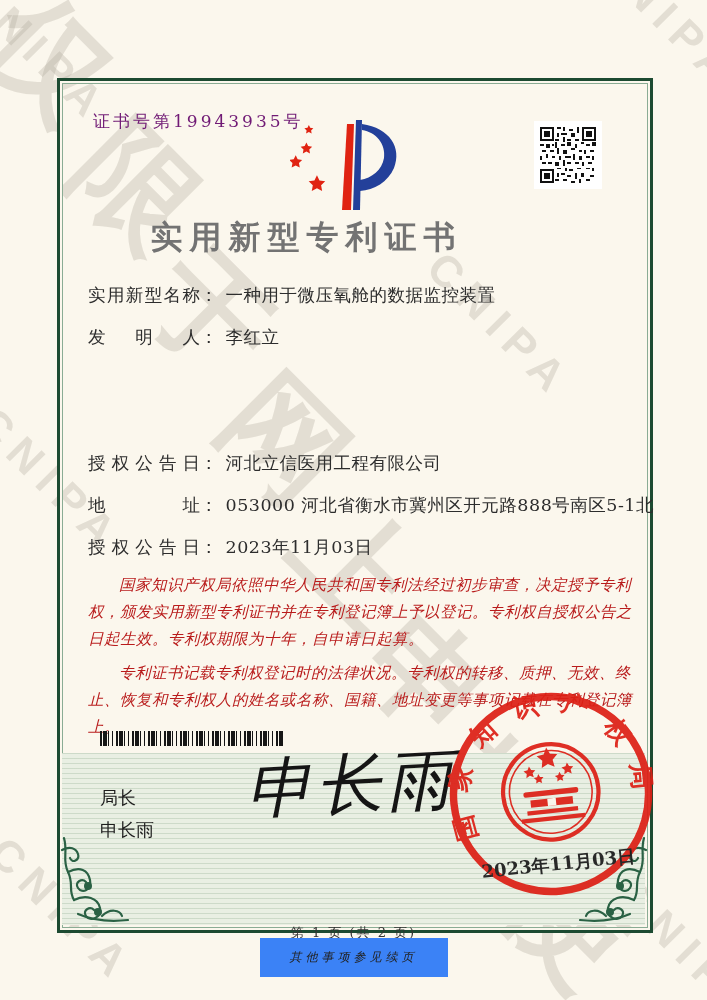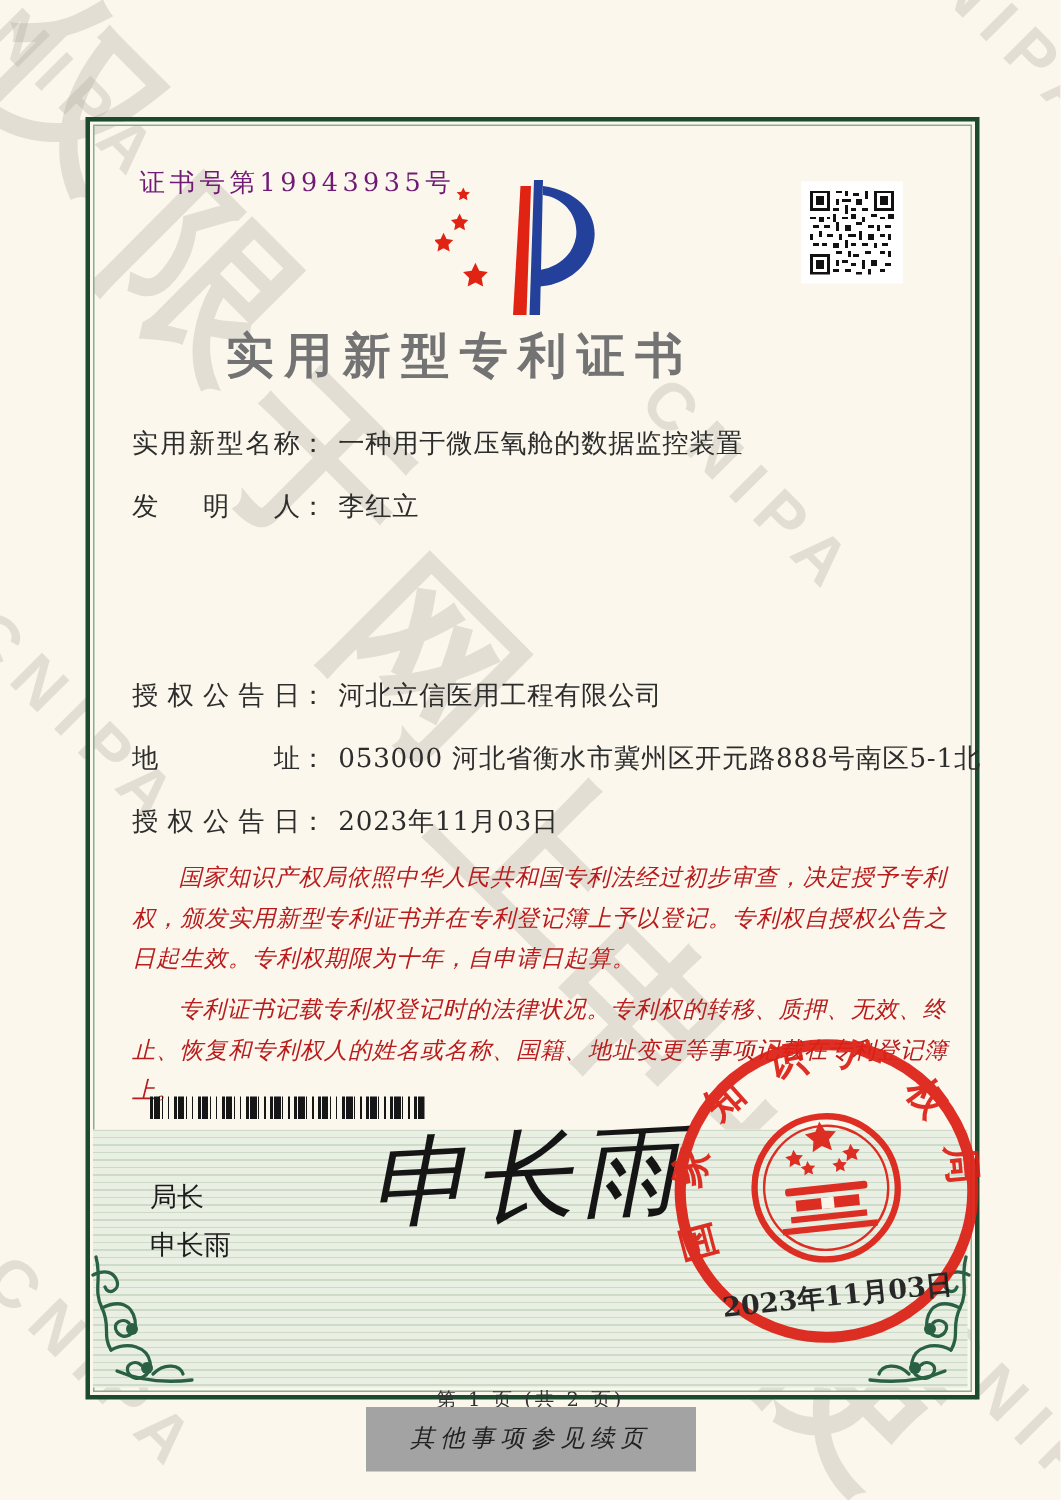--- a/index.html
+++ b/index.html
@@ -69,21 +69,21 @@
   .signature{position:absolute;left:246px;top:740px;font-size:66px;color:#151515;z-index:5;
       font-style:italic;font-weight:500;letter-spacing:4px;transform:rotate(-3deg);
       font-family:"DejaVu Serif",serif;}
 
   .seal{position:absolute;left:445px;top:688px;width:212px;height:212px;z-index:5;
       transform:rotate(-6deg);opacity:0.93;}
 
   .page-info{position:absolute;left:0;top:924px;width:707px;text-align:center;
       font-size:13px;color:#333;z-index:4;letter-spacing:2px;}
   .footer-note{position:absolute;left:50%;top:938px;transform:translateX(-50%);
-      background:#a3a3a3;padding:11px 30px;font-size:16px;font-style:italic;
+      background:#3b82f6;padding:11px 30px;font-size:12px;font-style:italic;
       color:#222;letter-spacing:4px;z-index:4;white-space:nowrap;text-align:right;}
 </style>
 </head>
 <body>
 
 <div class="page">
 
   <span class="wm wm-char wm1">仅</span>
   <span class="wm wm-char wm2">限</span>
   <span class="wm wm-char wm3">于</span>

